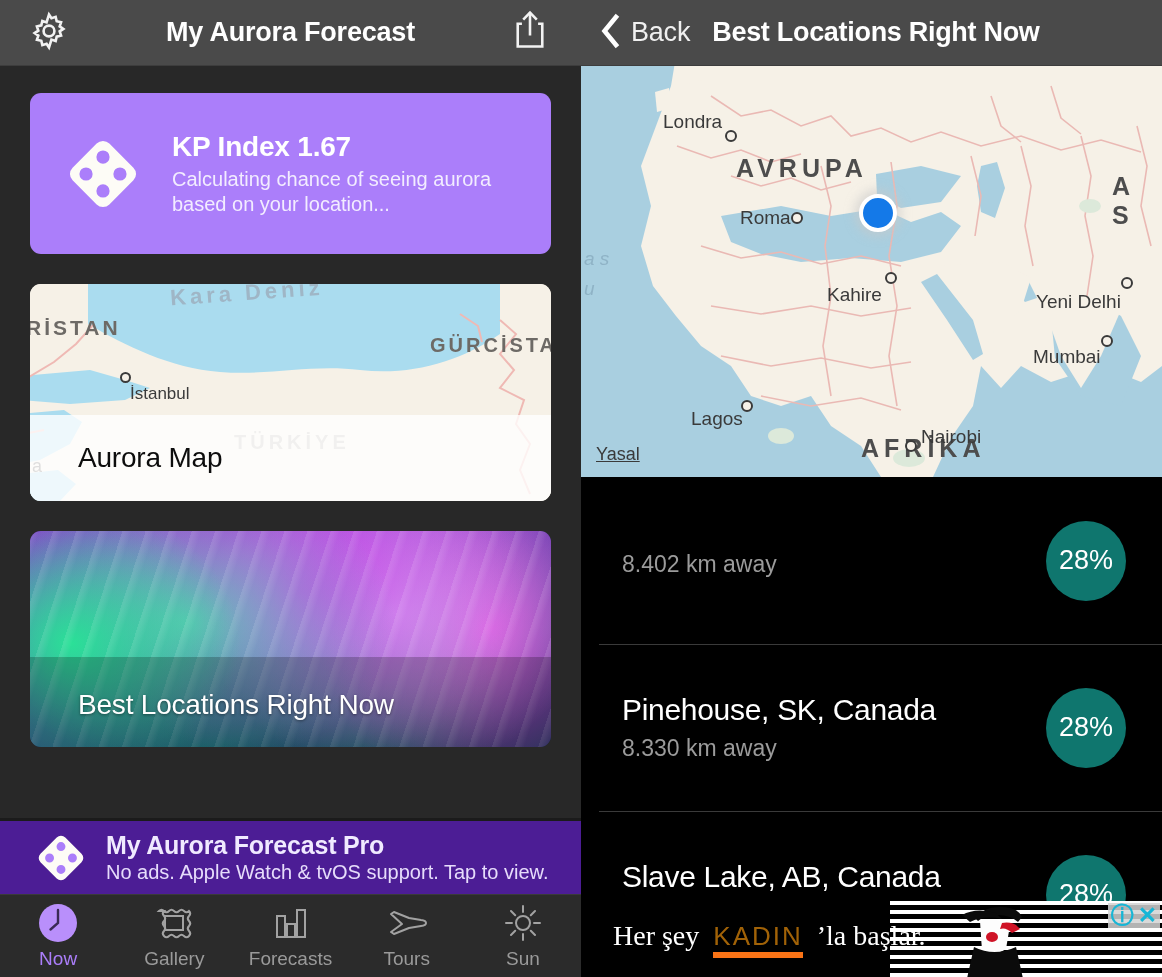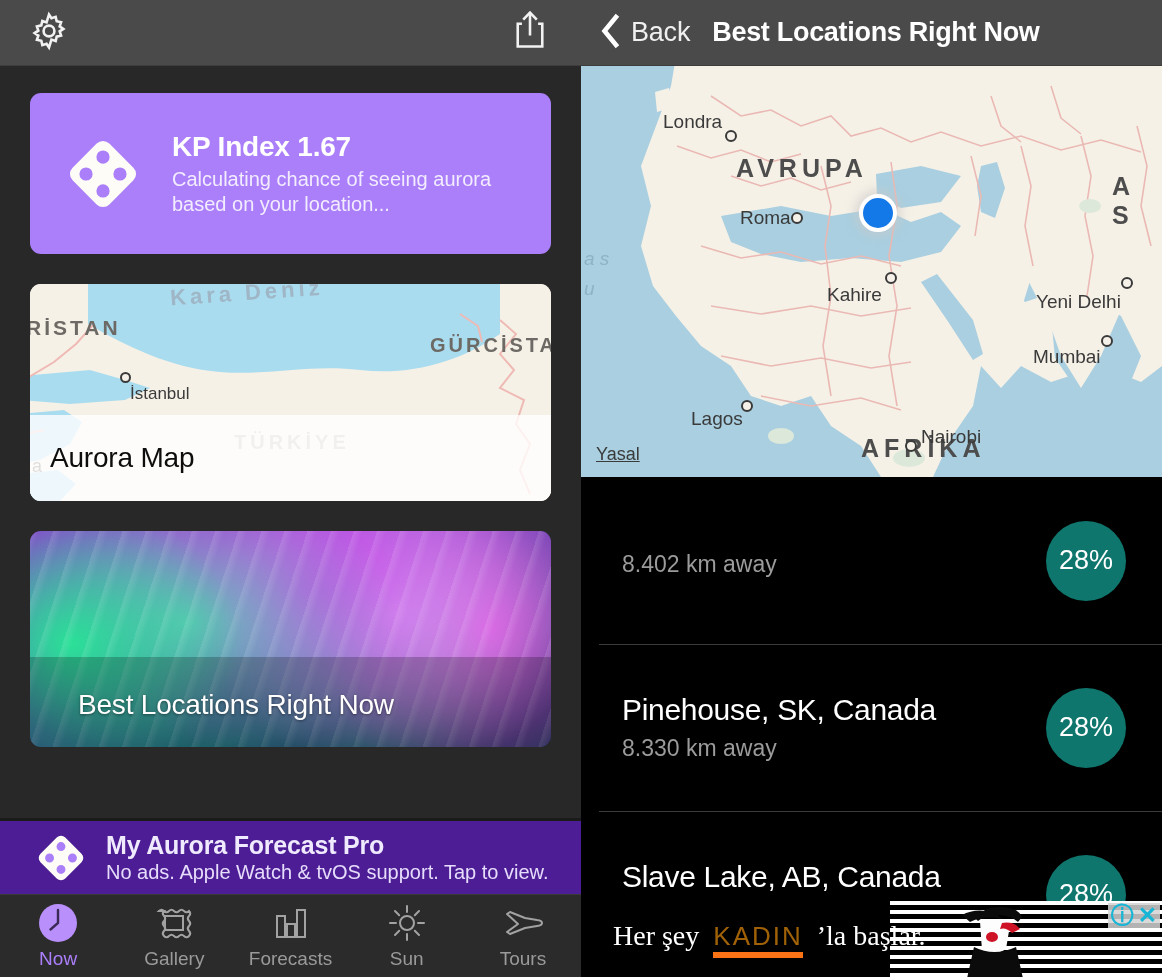--- a/index.html
+++ b/index.html
@@ -60,21 +60,21 @@
     position: relative;
     background: #f4efe6;
   }
   .map-canvas { position: absolute; inset: 0; }
   .map-overlay {
     position: absolute; left: 0; right: 0; bottom: 0; height: 86px;
     background: rgba(255,255,255,0.80);
     display: flex; align-items: center;
   }
   .map-overlay-label {
-    color: #0d0d0d; font-size: 28px; padding-left: 20px; letter-spacing: -0.2px;
+    color: #0d0d0d; font-size: 28px; padding-left: 48px; letter-spacing: -0.2px;
   }
   .map-lbl { position: absolute; font-weight: bold; color: #6d6a66; pointer-events: none; }
   .map-city { position:absolute; color:#3b3b3b; font-size:17px; }
   .map-dot { position:absolute; width:11px; height:11px; border:2px solid #3b3b3b;
              border-radius:50%; background:#f6f1e8; }
 
   
   .aurora-card {
     margin-top: 30px;
     height: 216px;
@@ -204,20 +204,21 @@
 
     <div class="navbar">
       <div class="gear-btn">
         <span>
           <svg width="42" height="42" viewBox="0 0 24 24" fill="none" stroke="#f2f2f2" stroke-width="1.5">
             <circle cx="12" cy="12" r="3.1"></circle>
             <path d="M12 2.6l1.4 2.1 2.4-.8.6 2.5 2.5.6-.8 2.4 2.1 1.4-2.1 1.4.8 2.4-2.5.6-.6 2.5-2.4-.8L12 21.4l-1.4-2.1-2.4.8-.6-2.5-2.5-.6.8-2.4L3.8 13.2l2.1-1.4-.8-2.4 2.5-.6.6-2.5 2.4.8z"></path>
           </svg>
         </span>
       </div>
+      <div class="nav-title">My Aurora Forecast</div>
       <div class="share-btn">
         <span>
           <svg width="40" height="42" viewBox="0 0 24 26" fill="none" stroke="#f2f2f2" stroke-width="1.6">
             <path d="M7 8.5H4.4v14.1h15.2V8.5H17"></path>
             <path d="M12 1.6v14.2"></path>
             <path d="M7.8 5.9L12 1.6l4.2 4.3"></path>
           </svg>
         </span>
       </div>
     </div>
@@ -332,35 +333,35 @@
             <rect x="7" y="14" width="8" height="21"></rect>
             <rect x="17" y="22" width="8" height="13"></rect>
             <rect x="27" y="8" width="8" height="27"></rect>
           </svg>
         </div>
         <div class="tab-lbl">Forecasts</div>
       </div>
 
       <div class="tab">
         <div class="tab-ico">
+          <svg width="44" height="42" viewBox="0 0 44 42" fill="none" stroke="#a2a2a2" stroke-width="2" stroke-linejoin="round">
+            <path d="M6 12 L17 22 L6 30 L9 32 L24 26 L36 24 q5 -0.5 5 -3 q0 -2.5 -5 -3 L24 16 L9 10 Z"></path>
+          </svg>
+        </div>
+        <div class="tab-lbl">Tours</div>
+      </div>
+
+      <div class="tab">
+        <div class="tab-ico">
           <svg width="42" height="42" viewBox="0 0 42 42" fill="none" stroke="#a2a2a2" stroke-width="2" stroke-linecap="round">
             <circle cx="21" cy="21" r="7"></circle>
             <path d="M21 4v6M21 32v6M4 21h6M32 21h6M9 9l4.2 4.2M28.8 28.8L33 33M33 9l-4.2 4.2M13.2 28.8L9 33"></path>
           </svg>
         </div>
         <div class="tab-lbl">Sun</div>
-      </div>
-
-      <div class="tab">
-        <div class="tab-ico">
-          <svg width="44" height="42" viewBox="0 0 44 42" fill="none" stroke="#a2a2a2" stroke-width="2" stroke-linejoin="round">
-            <path d="M6 12 L17 22 L6 30 L9 32 L24 26 L36 24 q5 -0.5 5 -3 q0 -2.5 -5 -3 L24 16 L9 10 Z"></path>
-          </svg>
-        </div>
-        <div class="tab-lbl">Tours</div>
       </div>
 
     </div>
   </div>
 
   <div class="pane-right">
 
     <div class="navbar2">
       <div class="back-chevron">
         <span>

